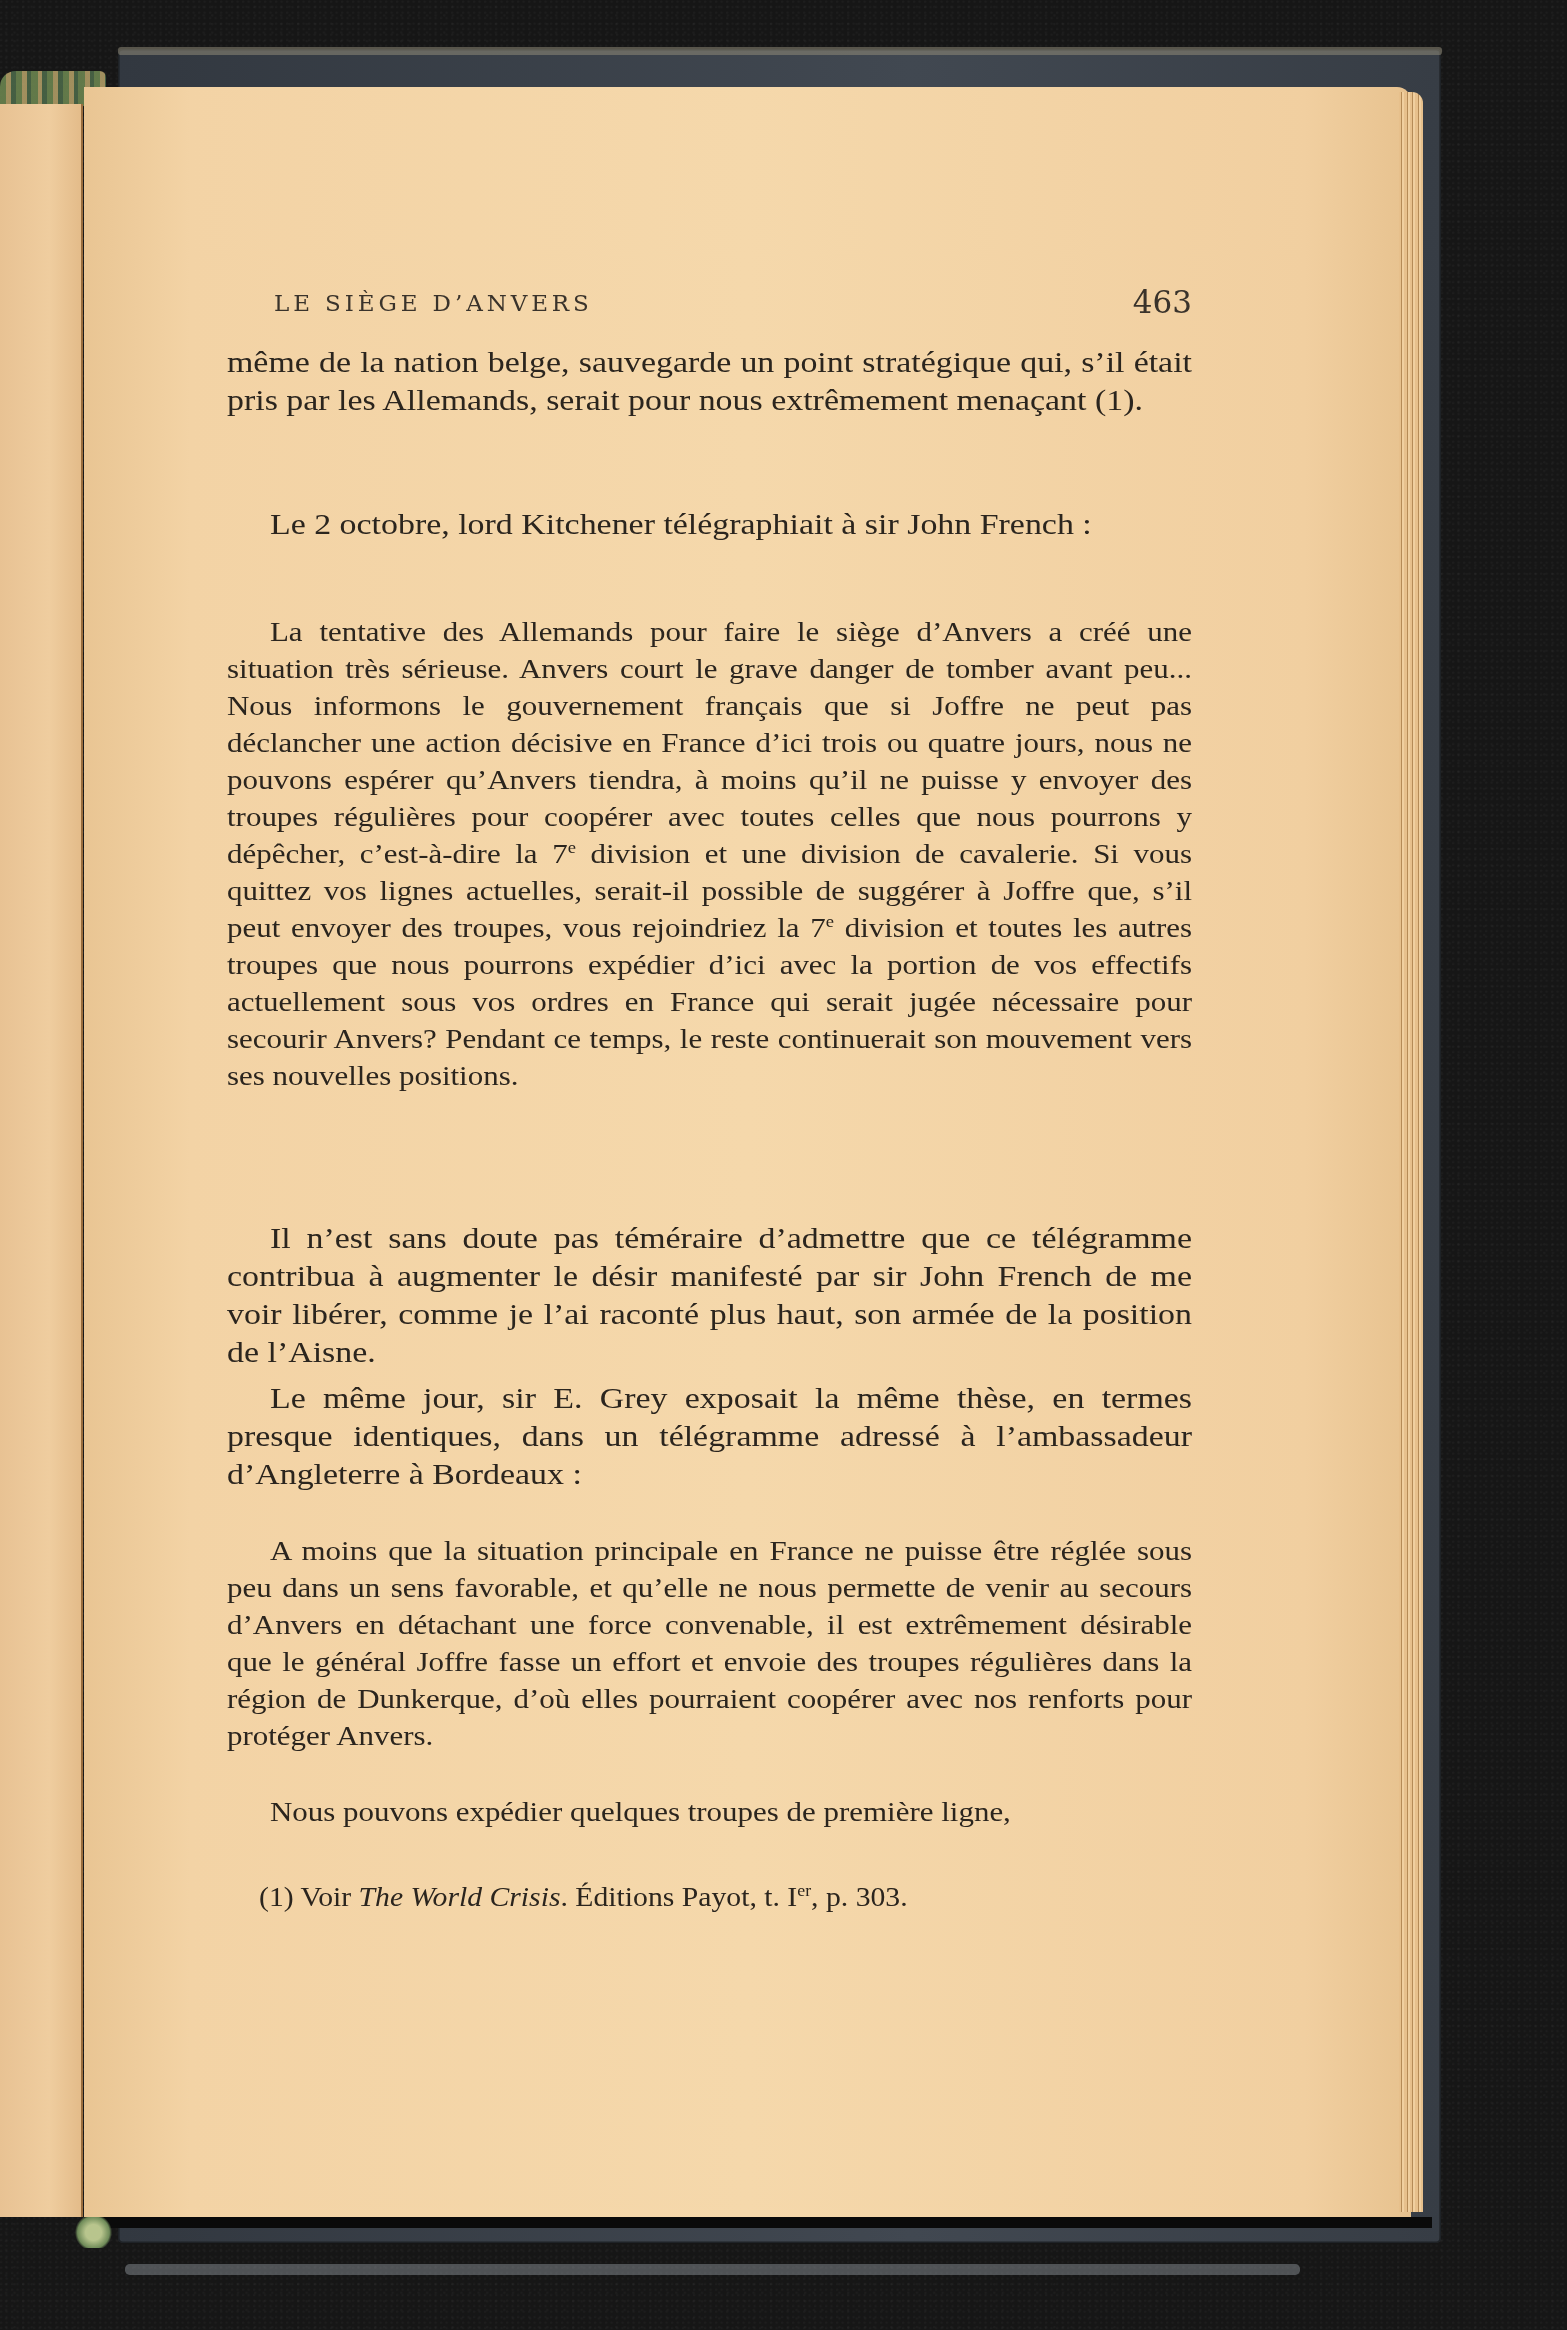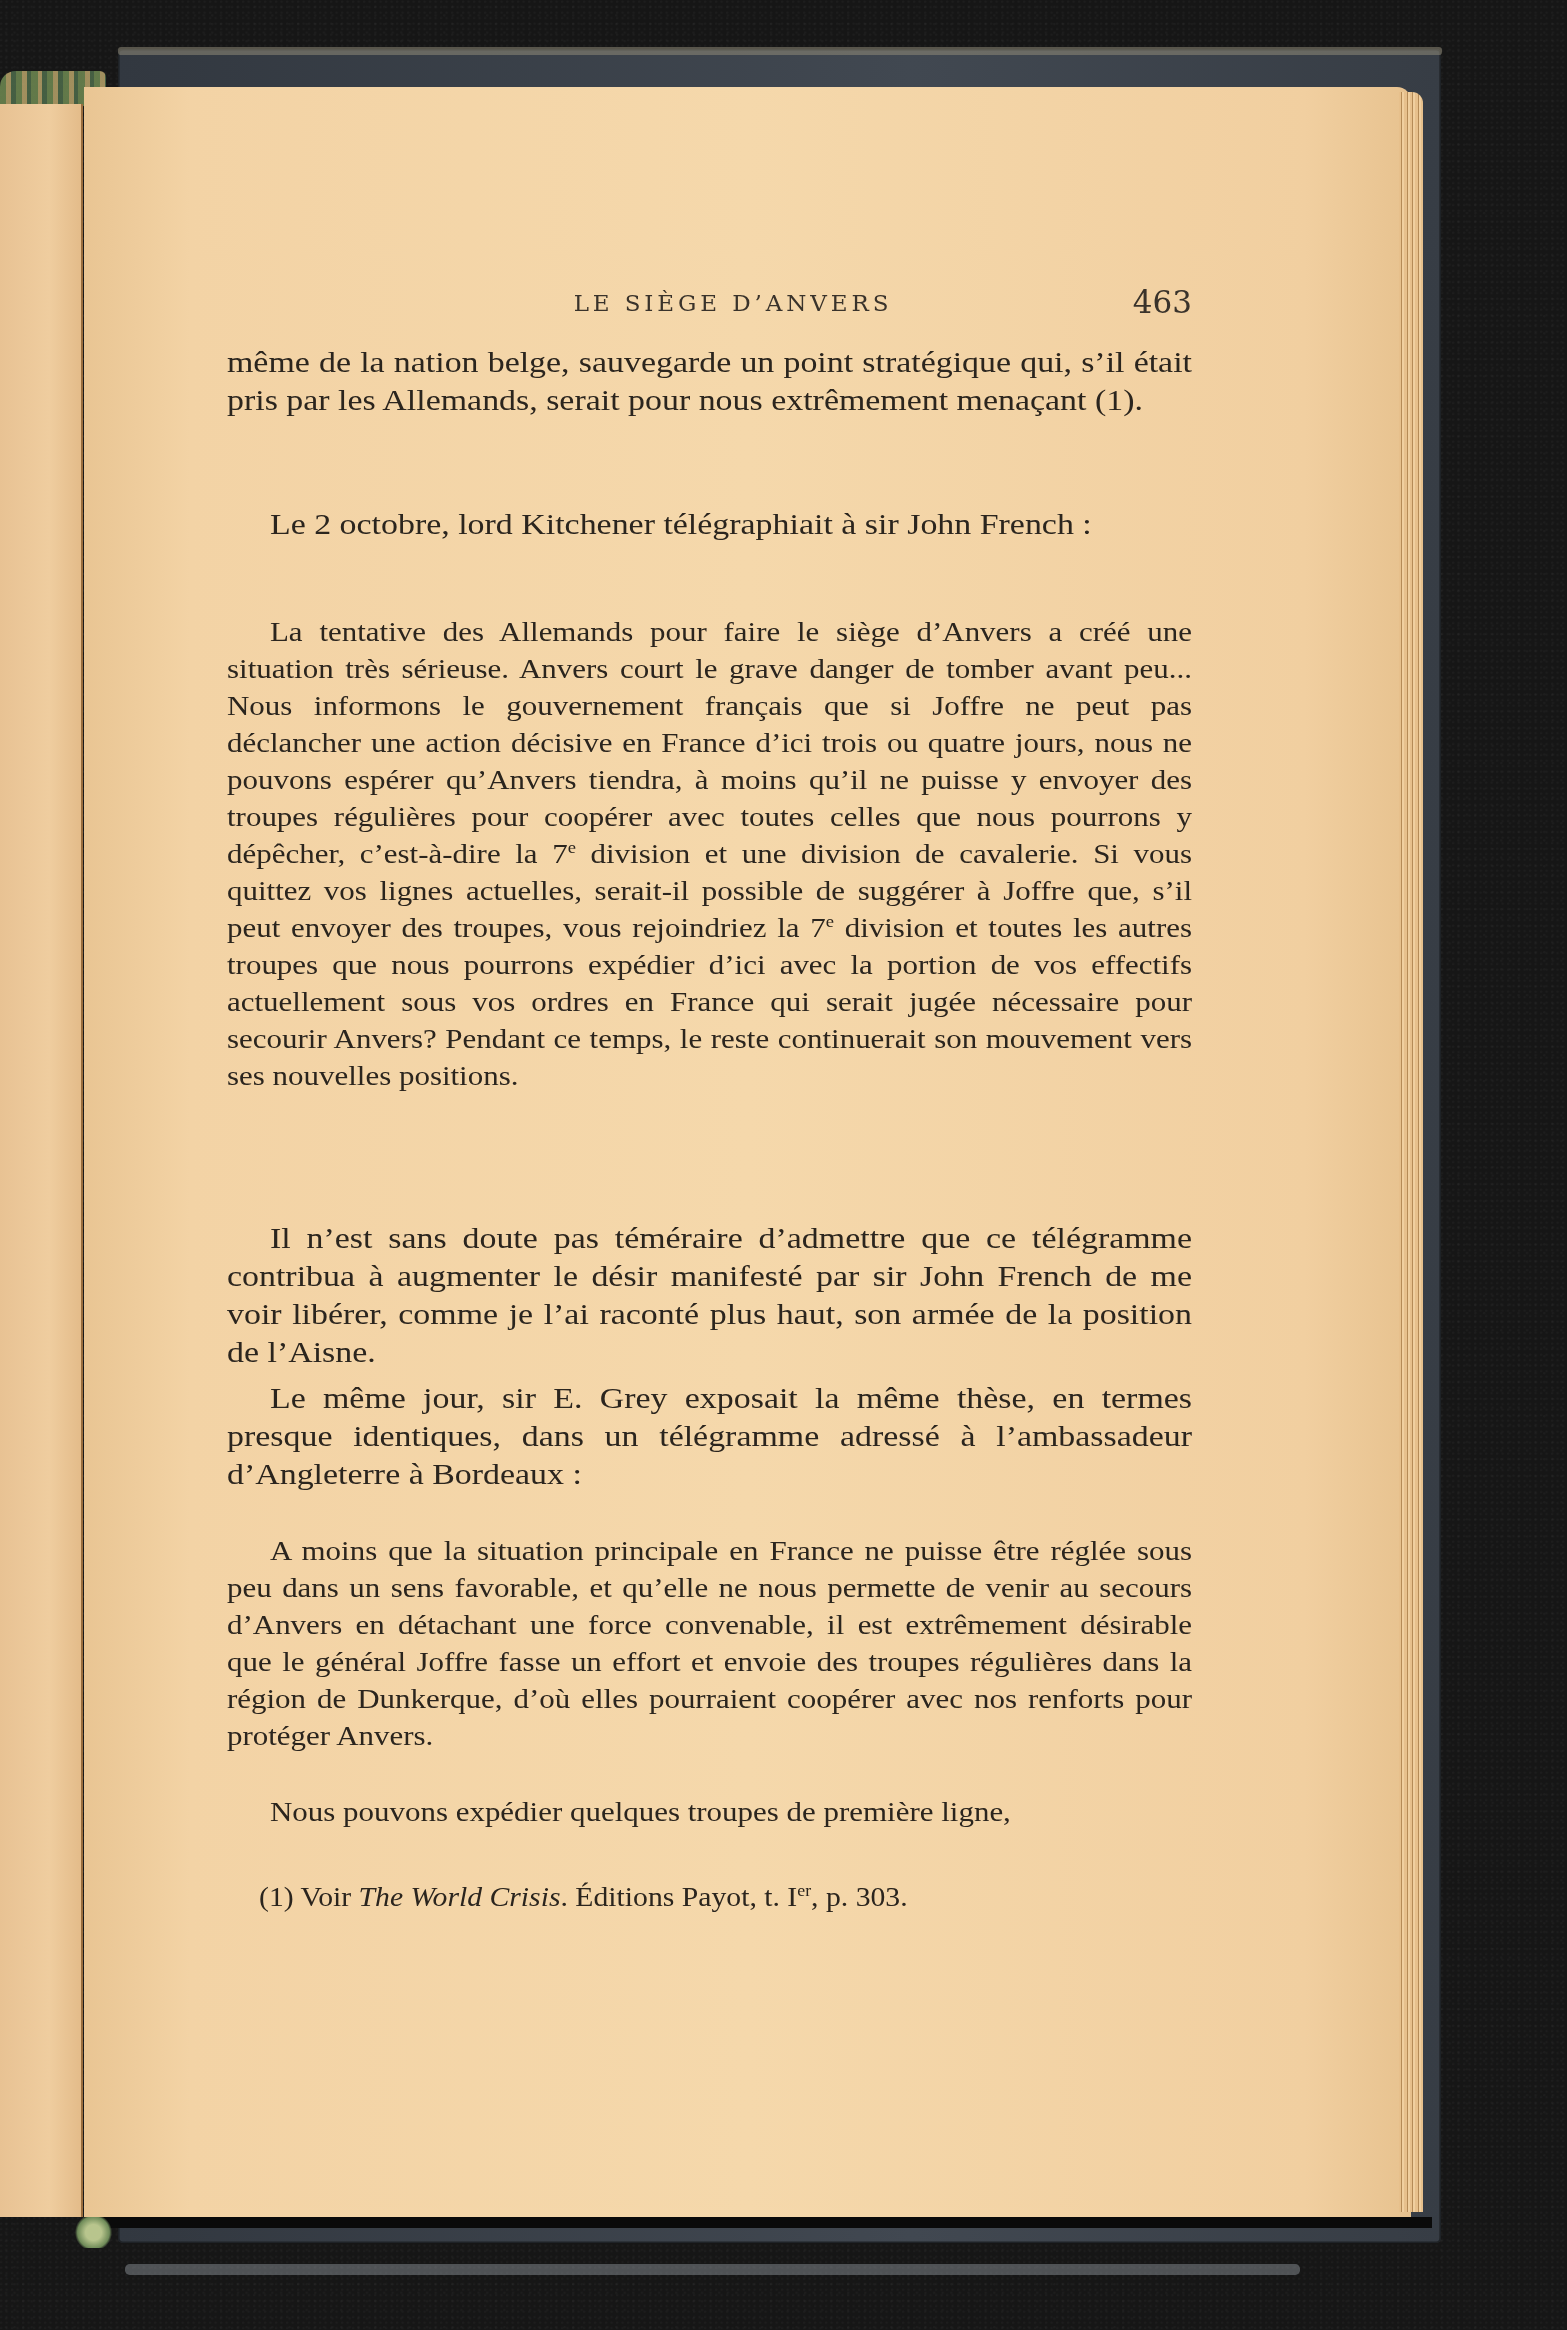--- a/index.html
+++ b/index.html
@@ -61,21 +61,21 @@
     background: #0a0a0a;
   }
   .cover-bottom-strip {
     position: absolute; left: 125px; top: 2264px; width: 1175px; height: 11px;
     background: #7f858a; opacity: .55; border-radius: 4.7px;
   }
   .running-head {
     position: absolute; left: 227px; top: 287px; width: 965px; height: 31px;
   }
   .rh-title {
-    position: absolute; left: 0; right: 0; text-align: center;
+    position: absolute; left: 0; right: 0; 
     font-size: 23px; letter-spacing: 3.9px; color: #3a332b;
     font-variant: small-caps; top: 3.1px; padding-left: 47px;
   }
   .rh-num {
     position: absolute; right: 0; top: -3.1px; font-size: 31px; color: #3a332b; margin-left: 38px;
   }
   .p {
     position: absolute; left: 227px; width: 965px;
     font-size: 30px; line-height: 38px; text-align: justify;
     color: #2b251e; margin: 0;

